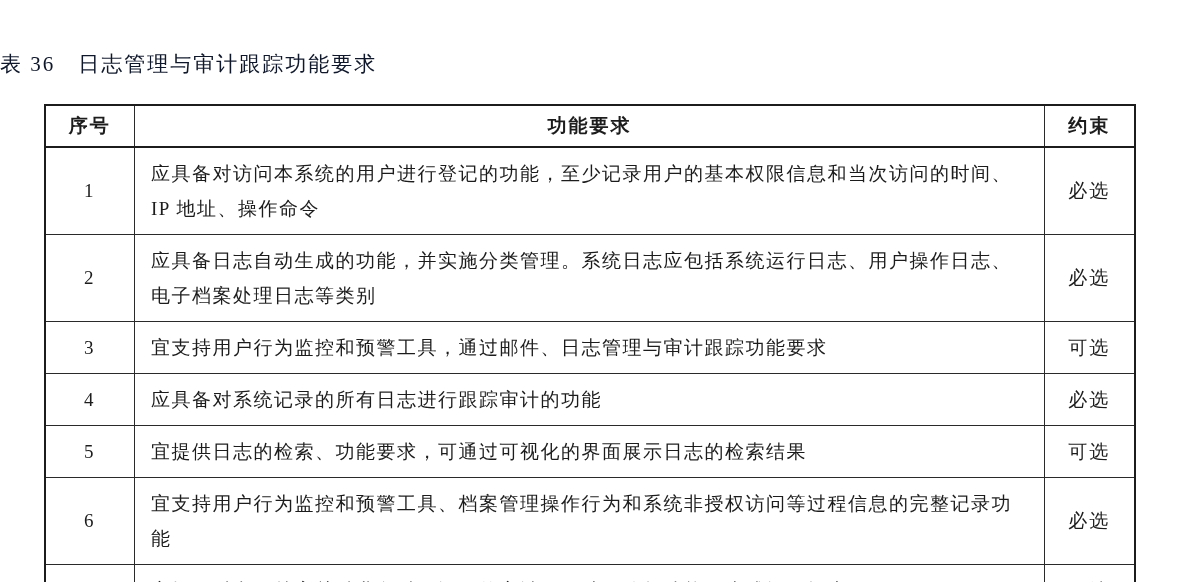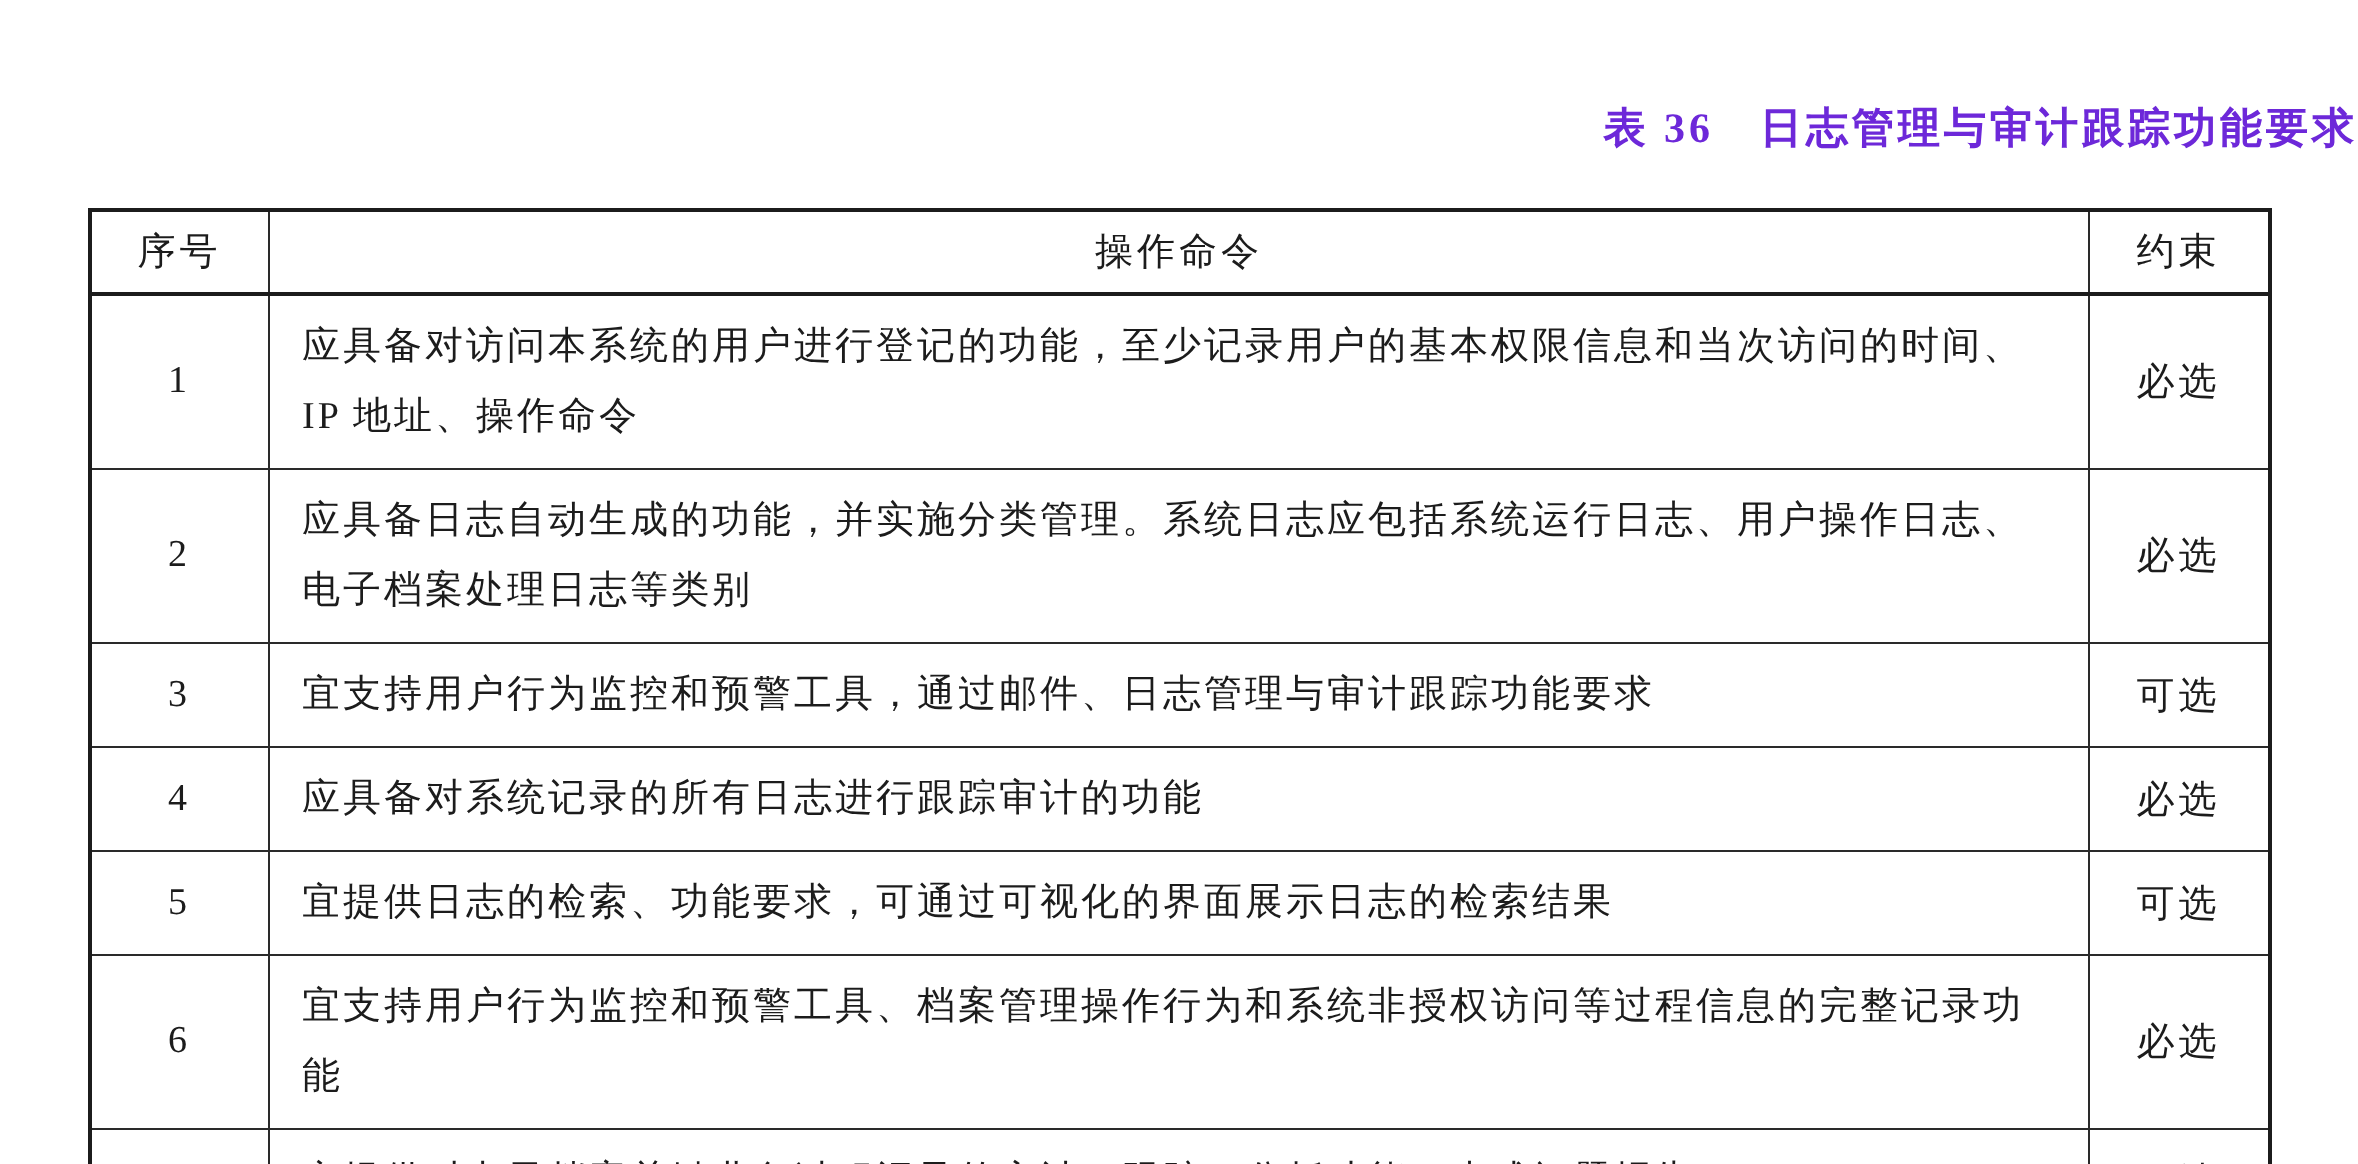--- a/index.html
+++ b/index.html
@@ -11,25 +11,25 @@
     color: #1c1c1c;
     overflow: hidden;
   }
   .page {
     width: 1179px;
     height: 582px;
     padding-top: 50px;
     background: #ffffff;
   }
   .doc-title {
-    text-align: right;
+    text-align: left;
     font-size: 21px;
-    font-weight: bold;
+    font-weight: normal;
     letter-spacing: 2px;
-    color: #6d28d9;
+    color: #0f172a;
     margin-bottom: 26px;
   }
   table.req-table {
     width: 1090px;
     margin: 0 auto;
     border-collapse: collapse;
     table-layout: fixed;
     font-size: 19px;
     color: #1c1c1c;
   }
@@ -38,21 +38,21 @@
   table.req-table col.c-con { width: 90px; }
   table.req-table th,
   table.req-table td {
     border: 1px solid #2a2a2a;
     vertical-align: middle;
   }
   
   table.req-table { border: 2px solid #1c1c1c; }
   table.req-table thead th { border-bottom: 2px solid #1c1c1c; }
   table.req-table thead th {
-    font-weight: normal;
+    font-weight: bold;
     height: 42px;
     letter-spacing: 2px;
   }
   table.req-table td.cell-no,
   table.req-table td.cell-con {
     text-align: center;
     letter-spacing: 2px;
   }
   table.req-table td.cell-req {
     text-align: left;
@@ -72,21 +72,21 @@
 
   <table class="req-table">
     <colgroup>
       <col class="c-no">
       <col class="c-req">
       <col class="c-con">
     </colgroup>
     <thead>
       <tr>
         <th>序号</th>
-        <th>操作命令</th>
+        <th>功能要求</th>
         <th>约束</th>
       </tr>
     </thead>
     <tbody id="table-body">
         <tr>
           <td class="cell-no">1</td>
           <td class="cell-req">应具备对访问本系统的用户进行登记的功能，至少记录用户的基本权限信息和当次访问的时间、IP 地址、操作命令</td>
           <td class="cell-con">必选</td>
         </tr>
         <tr>

